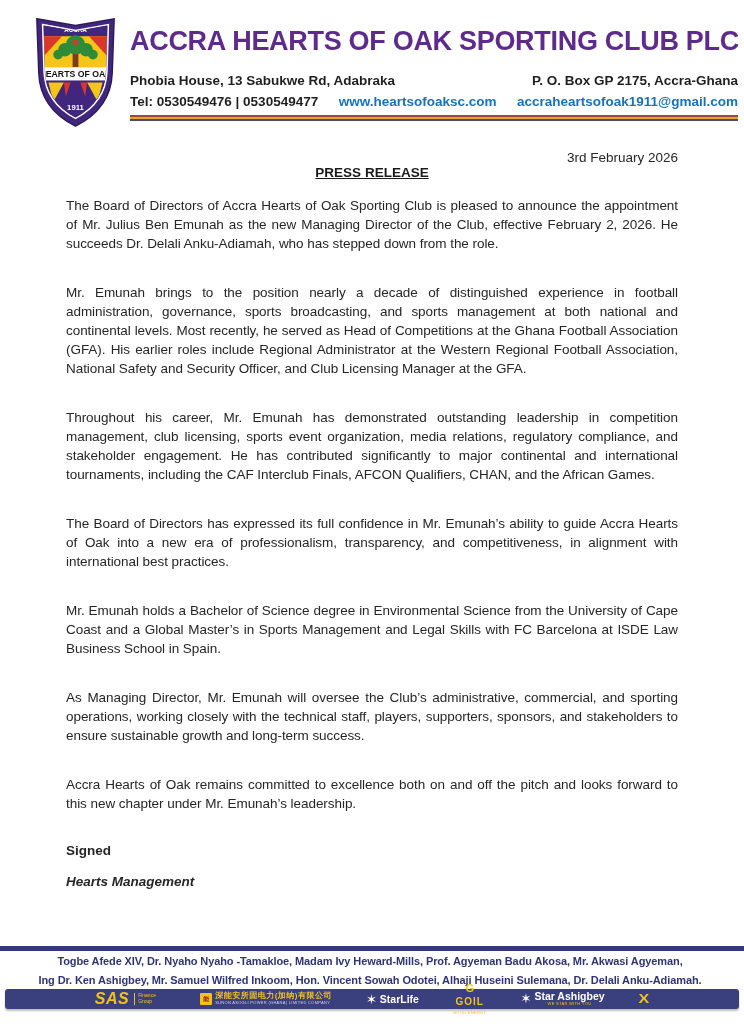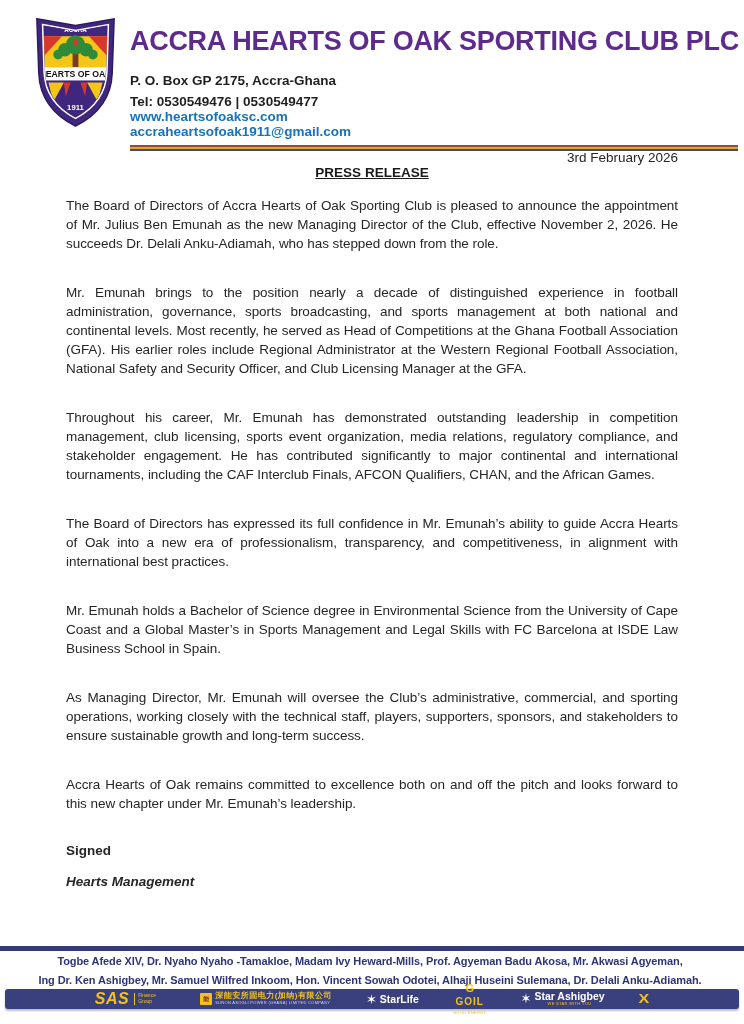--- a/index.html
+++ b/index.html
@@ -12,21 +12,21 @@
   .header{position:absolute;left:0;top:0;width:744px;}
   .logo{position:absolute;left:27px;top:13px;width:97px;height:116px;}
   .header-text{position:absolute;left:130px;top:24px;width:608px;}
   .club-name{
     font-size:27px;font-weight:bold;color:#5e2b8d;letter-spacing:-0.3px;
     line-height:34px;white-space:nowrap;
   }
   .contact-row{display:flex;justify-content:space-between;align-items:baseline;
     font-size:13.5px;font-weight:bold;color:#1f1f1f;}
   .contact-row1{margin-top:15px;}
-  .contact-row2{margin-top:6px;flex-direction:column;}
+  .contact-row2{margin-top:6px;}
   .link{color:#1673b9;cursor:pointer;}
   .tricolor-rule{
     margin-top:6px;height:6px;
     background:linear-gradient(to bottom,#9c4a33 0%,#9c4a33 33%,#dfa72e 33%,#dfa72e 63%,#474b72 63%,#474b72 100%);
   }
   
   .doc{position:absolute;left:66px;top:142px;width:612px;color:#262626;}
   .date-line{text-align:right;font-size:13.5px;margin:8px 0 0 0;}
   .center-heading{text-align:center;font-size:13.5px;font-weight:bold;color:#1a1a1a;}
   .press-heading{}
@@ -102,20 +102,21 @@
       <polygon points="78,72 62,72 73,92" fill="#f5c518"></polygon>
       <polygon points="62,72 55,72 60,86" fill="#d8372e"></polygon>
       <text x="50" y="100" text-anchor="middle" font-size="8" font-weight="bold" fill="#ffffff" font-family="Liberation Sans, sans-serif">1911</text>
     </g>
   </svg>
 
   <div class="header-text">
     <div class="club-name">ACCRA HEARTS OF OAK SPORTING CLUB PLC</div>
 
     <div class="contact-row contact-row1">
+      <span>Phobia House, 13 Sabukwe Rd, Adabraka</span>
       <span>P. O. Box GP 2175, Accra-Ghana</span>
     </div>
 
     <div class="contact-row contact-row2">
       <span>Tel: 0530549476 | 0530549477</span>
       <span class="link">www.heartsofoaksc.com</span>
       <span class="link">accraheartsofoak1911@gmail.com</span>
     </div>
 
     <div class="tricolor-rule"></div>
@@ -123,21 +124,21 @@
 </div>
 
 <div class="doc">
   <p class="date-line">3rd February 2026</p>
 
   <div class="center-heading press-heading">
     <span>PRESS RELEASE</span>
   </div>
 
 
-  <p class="body-par first-par">The Board of Directors of Accra Hearts of Oak Sporting Club is pleased to announce the appointment of Mr. Julius Ben Emunah as the new Managing Director of the Club, effective November 2, 2026. He succeeds Dr. Delali Anku-Adiamah, who has stepped down from the role.</p>
+  <p class="body-par first-par">The Board of Directors of Accra Hearts of Oak Sporting Club is pleased to announce the appointment of Mr. Julius Ben Emunah as the new Managing Director of the Club, effective February 2, 2026. He succeeds Dr. Delali Anku-Adiamah, who has stepped down from the role.</p>
   <p class="body-par">Mr. Emunah brings to the position nearly a decade of distinguished experience in football administration, governance, sports broadcasting, and sports management at both national and continental levels. Most recently, he served as Head of Competitions at the Ghana Football Association (GFA). His earlier roles include Regional Administrator at the Western Regional Football Association, National Safety and Security Officer, and Club Licensing Manager at the GFA.</p>
   <p class="body-par">Throughout his career, Mr. Emunah has demonstrated outstanding leadership in competition management, club licensing, sports event organization, media relations, regulatory compliance, and stakeholder engagement. He has contributed significantly to major continental and international tournaments, including the CAF Interclub Finals, AFCON Qualifiers, CHAN, and the African Games.</p>
   <p class="body-par">The Board of Directors has expressed its full confidence in Mr. Emunah’s ability to guide Accra Hearts of Oak into a new era of professionalism, transparency, and competitiveness, in alignment with international best practices.</p>
   <p class="body-par">Mr. Emunah holds a Bachelor of Science degree in Environmental Science from the University of Cape Coast and a Global Master’s in Sports Management and Legal Skills with FC Barcelona at ISDE Law Business School in Spain.</p>
   <p class="body-par">As Managing Director, Mr. Emunah will oversee the Club’s administrative, commercial, and sporting operations, working closely with the technical staff, players, supporters, sponsors, and stakeholders to ensure sustainable growth and long-term success.</p>
   <p class="body-par">Accra Hearts of Oak remains committed to excellence both on and off the pitch and looks forward to this new chapter under Mr. Emunah’s leadership.</p>
 
   <p class="signed">Signed</p>
   <p class="signature">Hearts Management</p>
 </div>

